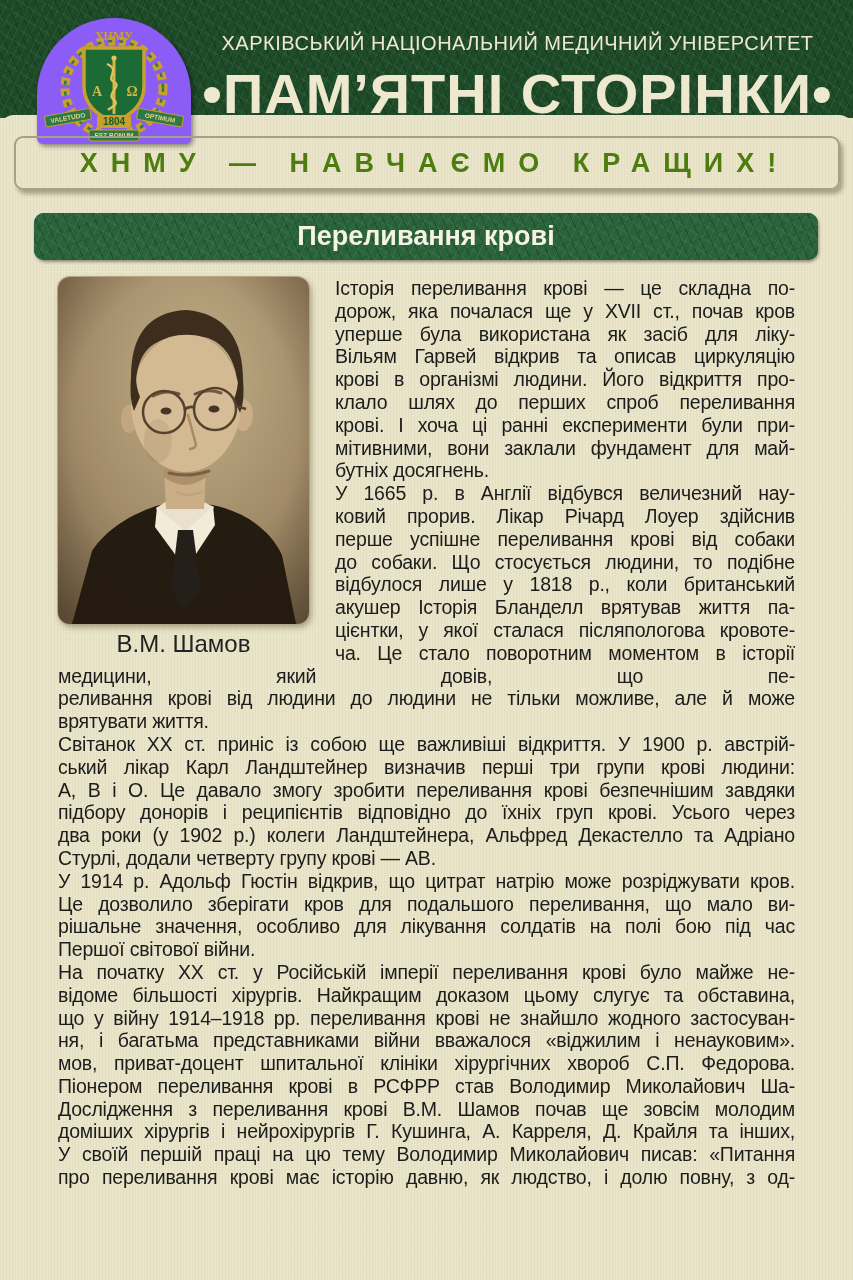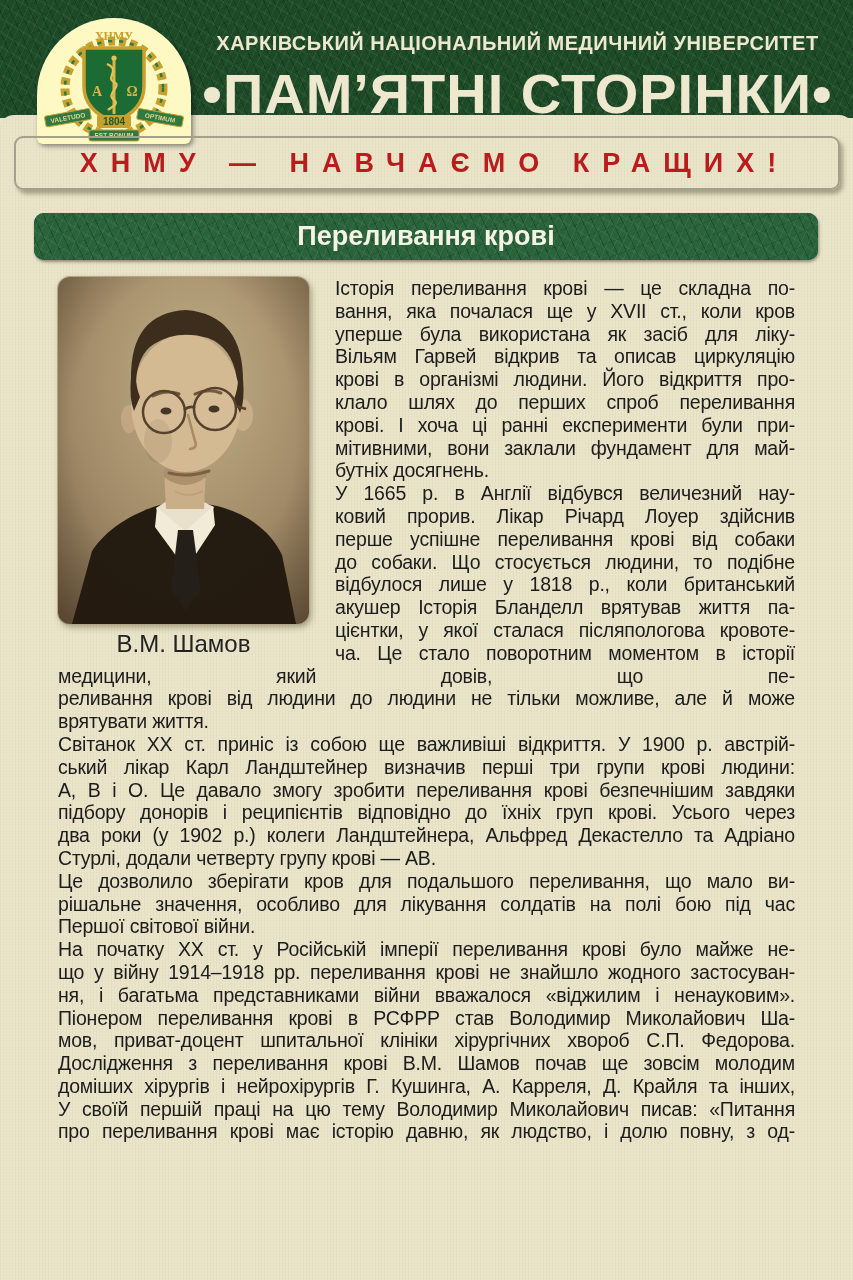--- a/index.html
+++ b/index.html
@@ -20,38 +20,38 @@
   .paper{
     background-color:#e9e4c8;
     background-image:
       repeating-linear-gradient(0deg, rgba(255,255,255,.07) 0 1px, transparent 1px 3px),
       repeating-linear-gradient(90deg, rgba(120,110,70,.05) 0 1px, transparent 1px 3px);
   }
   
   .green-band{position:absolute; left:0; top:0; width:853px; height:118px;}
   .cream-band{position:absolute; left:0; top:115px; width:853px; height:1165px; border-radius:14px 14px 0 0;}
   .header-titles{position:absolute; left:195px; top:0; width:645px; height:115px; text-align:center; color:#eee8cf;}
-  .hdr-line1{margin-top:32px; font-size:20px; font-weight:bold; letter-spacing:.5px; white-space:nowrap;}
+  .hdr-line1{margin-top:32px; font-size:20px; font-weight:normal; letter-spacing:.5px; white-space:nowrap;}
   .hdr-line2{margin-top:6px; font-size:56px; font-weight:bold; letter-spacing:1px; white-space:nowrap;}
   
   .arch{
     position:absolute; left:37px; top:18px; width:154px; height:126px;
-    background:#fef9c3; border-radius:78px 78px 6px 6px;
+    background:#8b5cf6; border-radius:78px 78px 6px 6px;
     box-shadow:2px 2px 5px rgba(0,0,0,.45);
   }
   .arch svg{display:block; width:100%; height:100%;}
   
   .banner{
     position:absolute; left:14px; top:136px; width:822px; height:50px;
     border:2px solid #a3a08c; border-radius:9px;
     box-shadow:3px 4px 4px rgba(70,60,30,.40);
     display:flex; align-items:center; justify-content:center;
   }
   .banner-text{
-    color:#b91c1c; font-size:27px; font-weight:bold;
+    color:#4d7c0f; font-size:27px; font-weight:bold;
     letter-spacing:13px; white-space:nowrap; margin-left:15px;
   }
   
   .title-bar{
     position:absolute; left:34px; top:213px; width:784px; height:47px;
     background-color:#0369a1; border-radius:10px;
     box-shadow:1px 2px 3px rgba(40,40,20,.45);
     display:flex; align-items:center; justify-content:center;
   }
   .title-bar .leather-fill{position:absolute; inset:0; border-radius:10px; opacity:1;}
@@ -179,21 +179,21 @@
 
           <path d="M111,196 Q130,201 151,194" fill="none" stroke="#7d5f41" stroke-width="3" stroke-linecap="round"></path>
           <path d="M117,214 Q130,222 145,214" fill="none" stroke="#b99a74" stroke-width="2" opacity=".6"></path>
           <rect width="251" height="347" fill="url(#vign)"></rect>
         </svg>
       </div>
       <div class="photo-caption">В.М. Шамов</div>
     </div>
 
   <div class="ln">Історія переливання крові — це складна по-</div>
-      <div class="ln">вання, яка почалася ще у XVII ст., коли кров</div>
+      <div class="ln">дорож, яка почалася ще у XVII ст., почав кров</div>
       <div class="ln">уперше була використана як засіб для ліку-</div>
       <div class="ln">Вільям Гарвей відкрив та описав циркуляцію</div>
       <div class="ln">крові в організмі людини. Його відкриття про-</div>
       <div class="ln">клало шлях до перших спроб переливання</div>
       <div class="ln">крові. І хоча ці ранні експерименти були при-</div>
       <div class="ln">мітивними, вони заклали фундамент для май-</div>
       <div class="ln end">бутніх досягнень.</div>
       <div class="ln">У 1665 р. в Англії відбувся величезний нау-</div>
       <div class="ln">ковий прорив. Лікар Річард Лоуер здійснив</div>
       <div class="ln">перше успішне переливання крові від собаки</div>
@@ -203,27 +203,29 @@
       <div class="ln">цієнтки, у якої сталася післяпологова кровоте-</div>
       <div class="ln">ча. Це стало поворотним моментом в історії медицини, який довів, що пе-</div>
       <div class="ln">реливання крові від людини до людини не тільки можливе, але й може</div>
       <div class="ln end">врятувати життя.</div>
       <div class="ln">Світанок XX ст. приніс із собою ще важливіші відкриття. У 1900 р. австрій-</div>
       <div class="ln">ський лікар Карл Ландштейнер визначив перші три групи крові людини:</div>
       <div class="ln">А, В і О. Це давало змогу зробити переливання крові безпечнішим завдяки</div>
       <div class="ln">підбору донорів і реципієнтів відповідно до їхніх груп крові. Усього через</div>
       <div class="ln">два роки (у 1902 р.) колеги Ландштейнера, Альфред Декастелло та Адріано</div>
       <div class="ln end">Стурлі, додали четверту групу крові — АВ.</div>
+      <div class="ln">У 1914 р. Адольф Гюстін відкрив, що цитрат натрію може розріджувати кров.</div>
       <div class="ln">Це дозволило зберігати кров для подальшого переливання, що мало ви-</div>
       <div class="ln">рішальне значення, особливо для лікування солдатів на полі бою під час</div>
       <div class="ln end">Першої світової війни.</div>
       <div class="ln">На початку XX ст. у Російській імперії переливання крові було майже не-</div>
+      <div class="ln">відоме більшості хірургів. Найкращим доказом цьому слугує та обставина,</div>
       <div class="ln">що у війну 1914–1918 рр. переливання крові не знайшло жодного застосуван-</div>
       <div class="ln">ня, і багатьма представниками війни вважалося «віджилим і ненауковим».</div>
+      <div class="ln">мов, приват-доцент шпитальної клініки хірургічних хвороб С.П. Федорова.</div>
       <div class="ln">Піонером переливання крові в РСФРР став Володимир Миколайович Ша-</div>
-      <div class="ln">мов, приват-доцент шпитальної клініки хірургічних хвороб С.П. Федорова.</div>
       <div class="ln">Дослідження з переливання крові В.М. Шамов почав ще зовсім молодим</div>
       <div class="ln">доміших хірургів і нейрохірургів Г. Кушинга, А. Карреля, Д. Крайля та інших,</div>
       <div class="ln">У своїй першій праці на цю тему Володимир Миколайович писав: «Питання</div>
       <div class="ln">про переливання крові має історію давню, як людство, і долю повну, з од-</div>
     </div>
 
 </div>
 
 </body></html>

